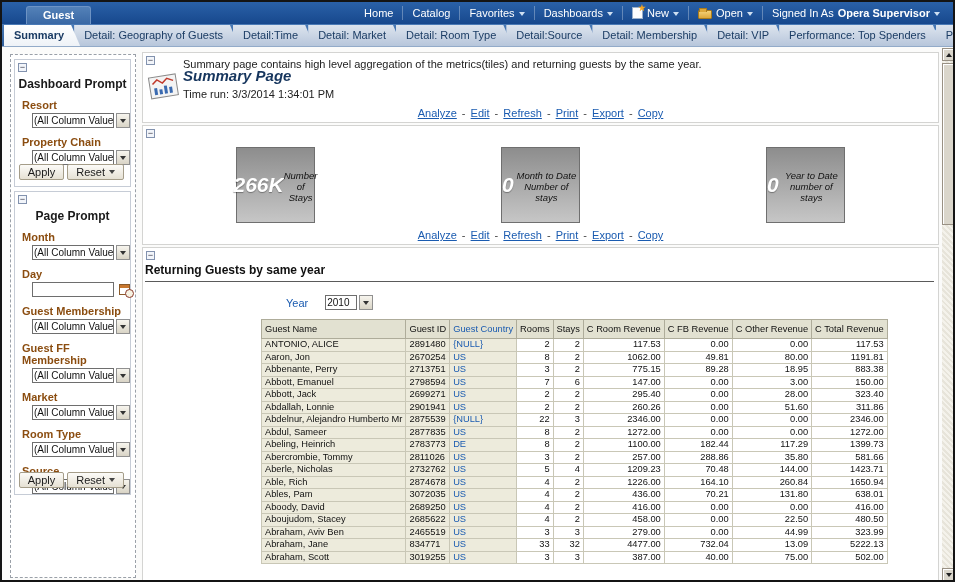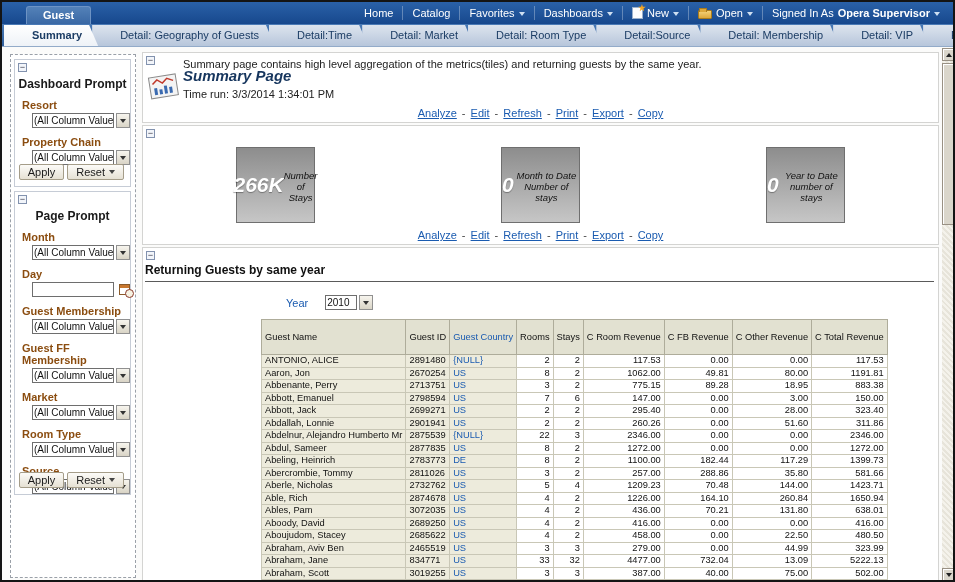--- a/index.html
+++ b/index.html
@@ -22,21 +22,21 @@
   .new-ic::after{content:'';position:absolute;right:-4px;top:-4px;width:8px;height:8px;background:#f5a623;
         clip-path:polygon(50% 0,61% 35%,98% 35%,68% 57%,79% 91%,50% 70%,21% 91%,32% 57%,2% 35%,39% 35%);}
   .folder-ic{position:relative;width:14px;height:9px;background:linear-gradient(#f4d27a,#dca83c);
              border:1px solid #a97b1d;border-radius:1px;margin-top:3px;}
   .folder-ic::before{content:'';position:absolute;left:0;top:-3px;width:6px;height:3px;
              background:#dca83c;border:1px solid #a97b1d;border-bottom:none;border-radius:1px 1px 0 0;}
   
   .tabstrip{position:absolute;left:0;top:22px;right:0;height:23px;
             background:linear-gradient(#4a7ab6,#2f5f9c);border-bottom:1px solid #93abc9;}
   .tabs{position:absolute;left:2px;bottom:0;display:flex;height:21px;}
-  .tab{position:relative;height:21px;line-height:20px;padding:0 16px 0 28px;font-size:11px;color:#1b3c64;
+  .tab{position:relative;height:21px;line-height:20px;padding:0 16px 0 10px;font-size:11px;color:#1b3c64;
        background:linear-gradient(#dde4ee,#b7c6db);margin-right:-6px;cursor:pointer;white-space:nowrap;
        clip-path:polygon(0 0,calc(100% - 9px) 0,100% 100%,0 100%);}
   .tab.active{background:linear-gradient(#ffffff,#eef2f7);font-weight:bold;}
   .strip-icons{position:absolute;right:7px;top:4px;display:flex;gap:9px;align-items:center;}
   .pageopts{position:relative;width:15px;height:14px;cursor:pointer;}
   .pageopts i{display:block;width:10px;height:2px;background:#d9e4f2;margin:1px 0;border-radius:1px;}
   .pageopts .caret{position:absolute;right:0;bottom:1px;border-top-color:#d9e4f2;}
   .help{width:14px;height:14px;border-radius:50%;border:1px solid #4d86c0;color:#1b4d86;font-size:10px;
         font-weight:bold;text-align:center;line-height:12px;cursor:pointer;
         background:radial-gradient(circle at 35% 30%,#eaf4ff,#8db9e6 75%);}
@@ -81,21 +81,21 @@
         display:flex;flex-direction:row;align-items:center;justify-content:center;text-align:center;font-style:italic;}
   .tile-value{color:#fff;font-weight:bold;font-size:21px;line-height:22px;text-shadow:0 1px 1px rgba(0,0,0,.35);}
   .tile-label{font-size:9.5px;color:#111;white-space:pre-line;line-height:11px;margin-top:3px;}
   .sectitle{position:absolute;left:2px;top:15px;right:4px;font-weight:bold;font-size:12px;color:#111;
             border-bottom:1px solid #5a5a5a;padding-bottom:4px;}
   .yearrow{position:absolute;left:143px;top:47px;display:flex;align-items:center;gap:7px;font-size:11px;}
   .yearlabel{color:#1a5bb0;}
   .yearval{width:32px;}
   
   .gtable{position:absolute;left:118px;top:71px;border-collapse:collapse;table-layout:fixed;font-size:9.3px;color:#111;}
-  .gtable th{background:#e2e1d1;border:1px solid #aeac9a;font-weight:normal;text-align:left;padding:12px 3px;
+  .gtable th{background:#e2e1d1;border:1px solid #aeac9a;font-weight:normal;text-align:left;padding:4px 3px;
              height:13px;white-space:nowrap;overflow:hidden;}
   .gtable td{border:1px solid #c9c7b6;padding:0 3px;height:11.8px;line-height:11.5px;white-space:nowrap;overflow:hidden;}
   .gtable td.sec-col{background:#edebdc;}
   .gtable td.num{text-align:right;background:#fff;}
   .gtable .country{color:#1a5bb0;}
   
   .scrollbar{position:absolute;left:940px;top:46px;width:13px;height:534px;
              background:repeating-linear-gradient(45deg,#f4f2eb 0 2px,#e7e4da 2px 4px);}
   .sbtn{position:absolute;left:0;width:13px;height:13px;background:#dad6cb;border:1px solid #999184;
         box-shadow:inset 1px 1px 0 #fff;display:flex;align-items:center;justify-content:center;cursor:pointer;}
@@ -148,20 +148,21 @@
   <div class="tabstrip">
     <div class="tabs">
         <div class="tab active" style="z-index: 60;">Summary</div>
         <div class="tab" style="z-index: 49;">Detail: Geography of Guests</div>
         <div class="tab" style="z-index: 48;">Detail:Time</div>
         <div class="tab" style="z-index: 47;">Detail: Market</div>
         <div class="tab" style="z-index: 46;">Detail: Room Type</div>
         <div class="tab" style="z-index: 45;">Detail:Source</div>
         <div class="tab" style="z-index: 44;">Detail: Membership</div>
         <div class="tab" style="z-index: 43;">Detail: VIP</div>
+        <div class="tab" style="z-index: 42;">Performance: Top Spenders</div>
         <div class="tab" style="z-index: 41;">Performance: Top Markets</div>
       </div>
     <div class="strip-icons">
       <div class="pageopts">
           <i></i>
           <i></i>
           <i></i>
           <span class="caret"></span>
         </div>
       <div class="help">?</div>

